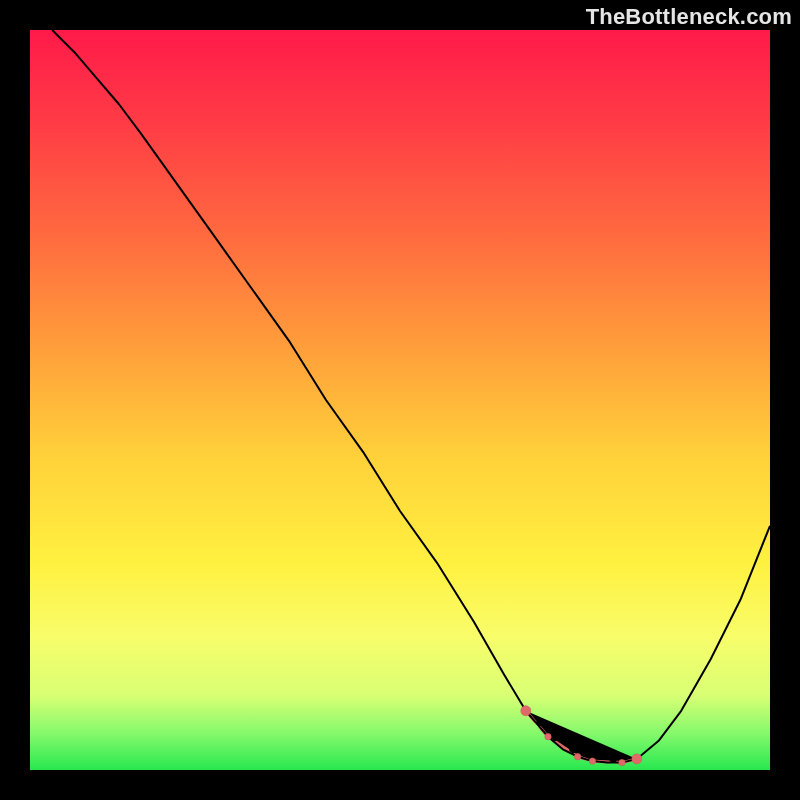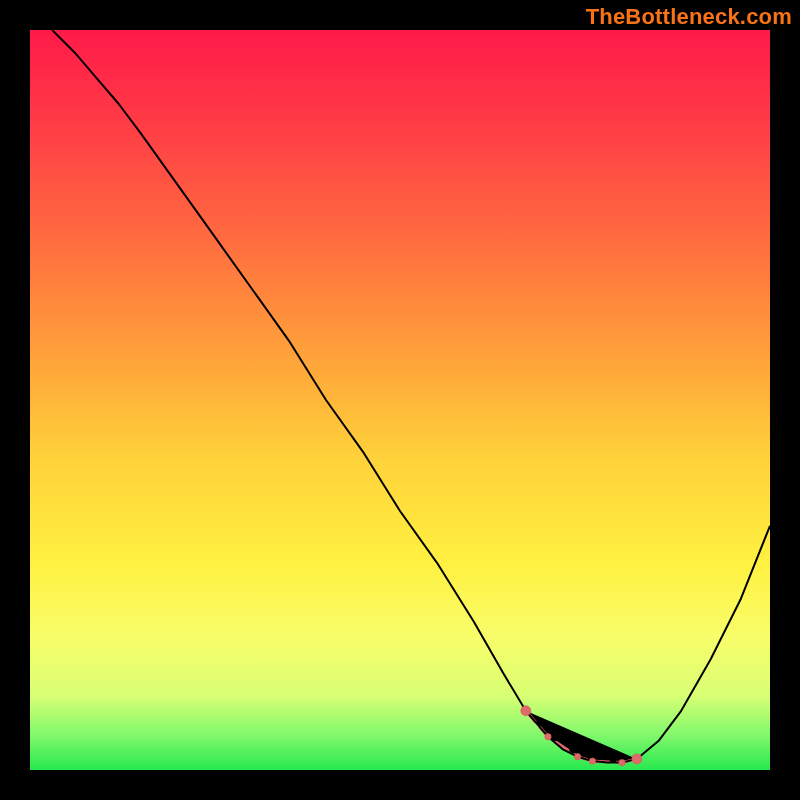--- a/index.html
+++ b/index.html
@@ -14,21 +14,21 @@
   .frame {
     position: relative;
     width: 800px;
     height: 800px;
     background: #000;
   }
   .watermark {
     position: absolute;
     top: 4px;
     right: 8px;
-    color: #f97316;
+    color: #e5e5e5;
     font-size: 22px;
     font-weight: 600;
     letter-spacing: 0.2px;
     z-index: 20;
     user-select: none;
   }
   .plot-area {
     position: absolute;
     left: 30px;
     top: 30px;

